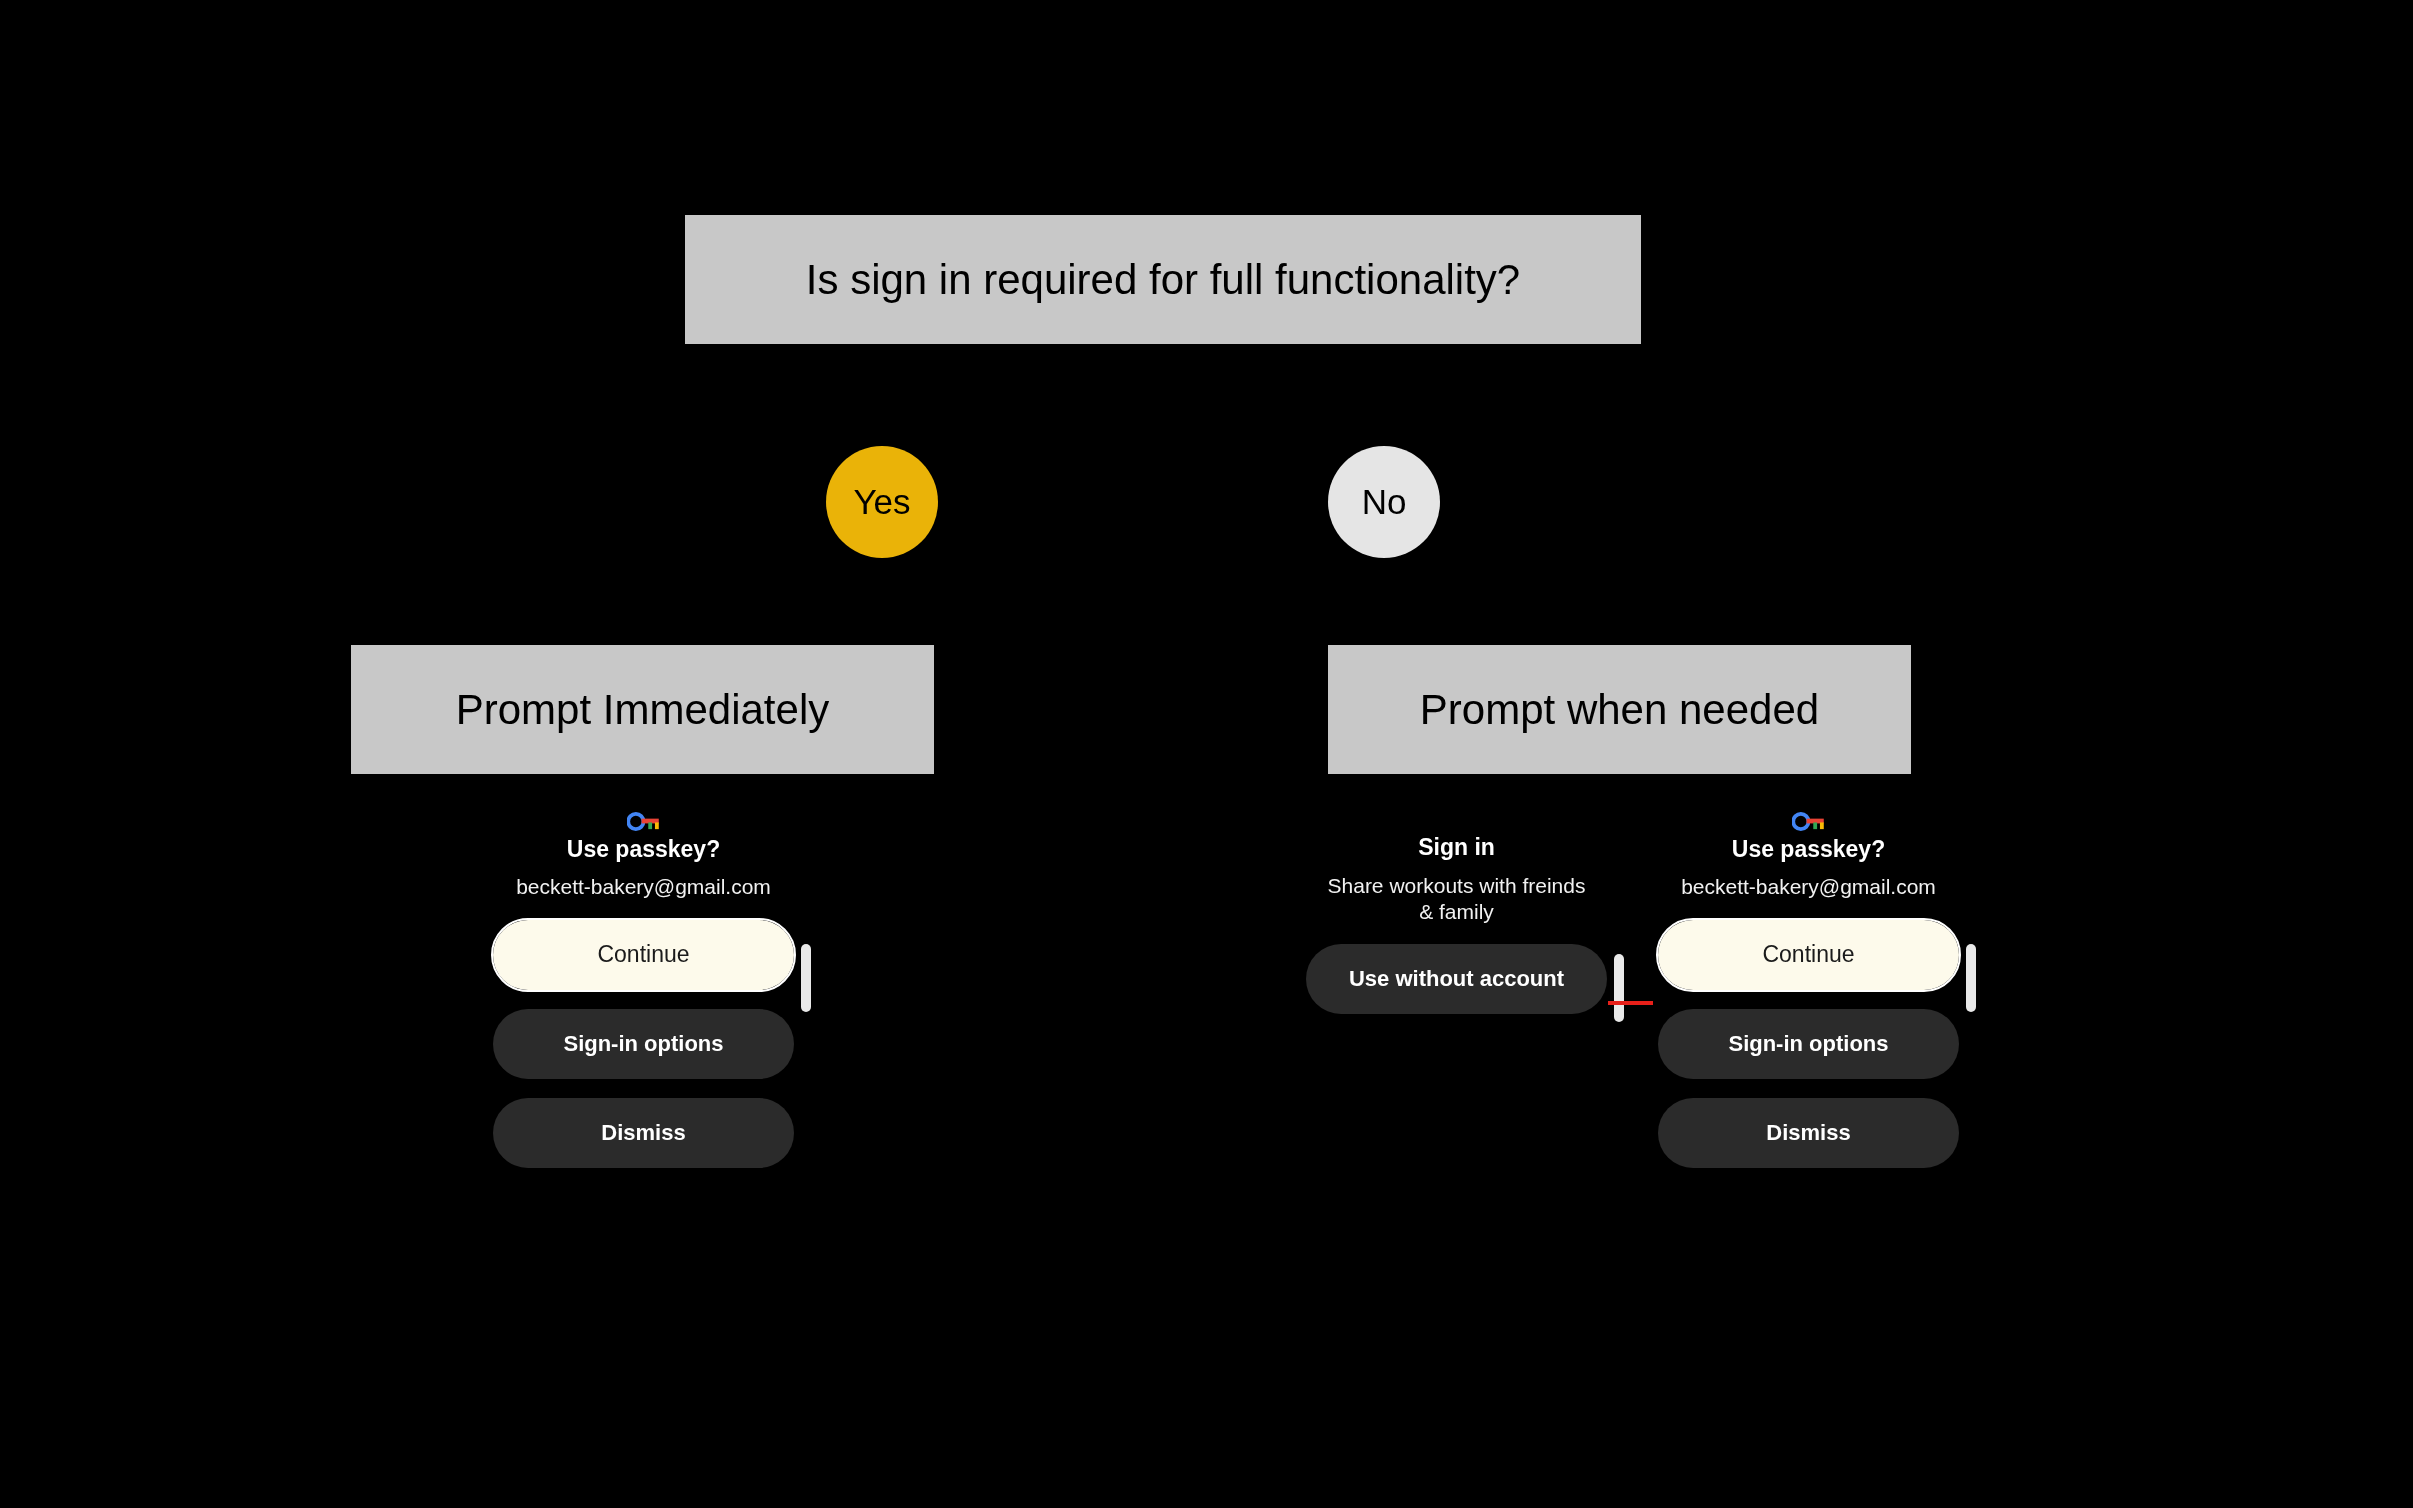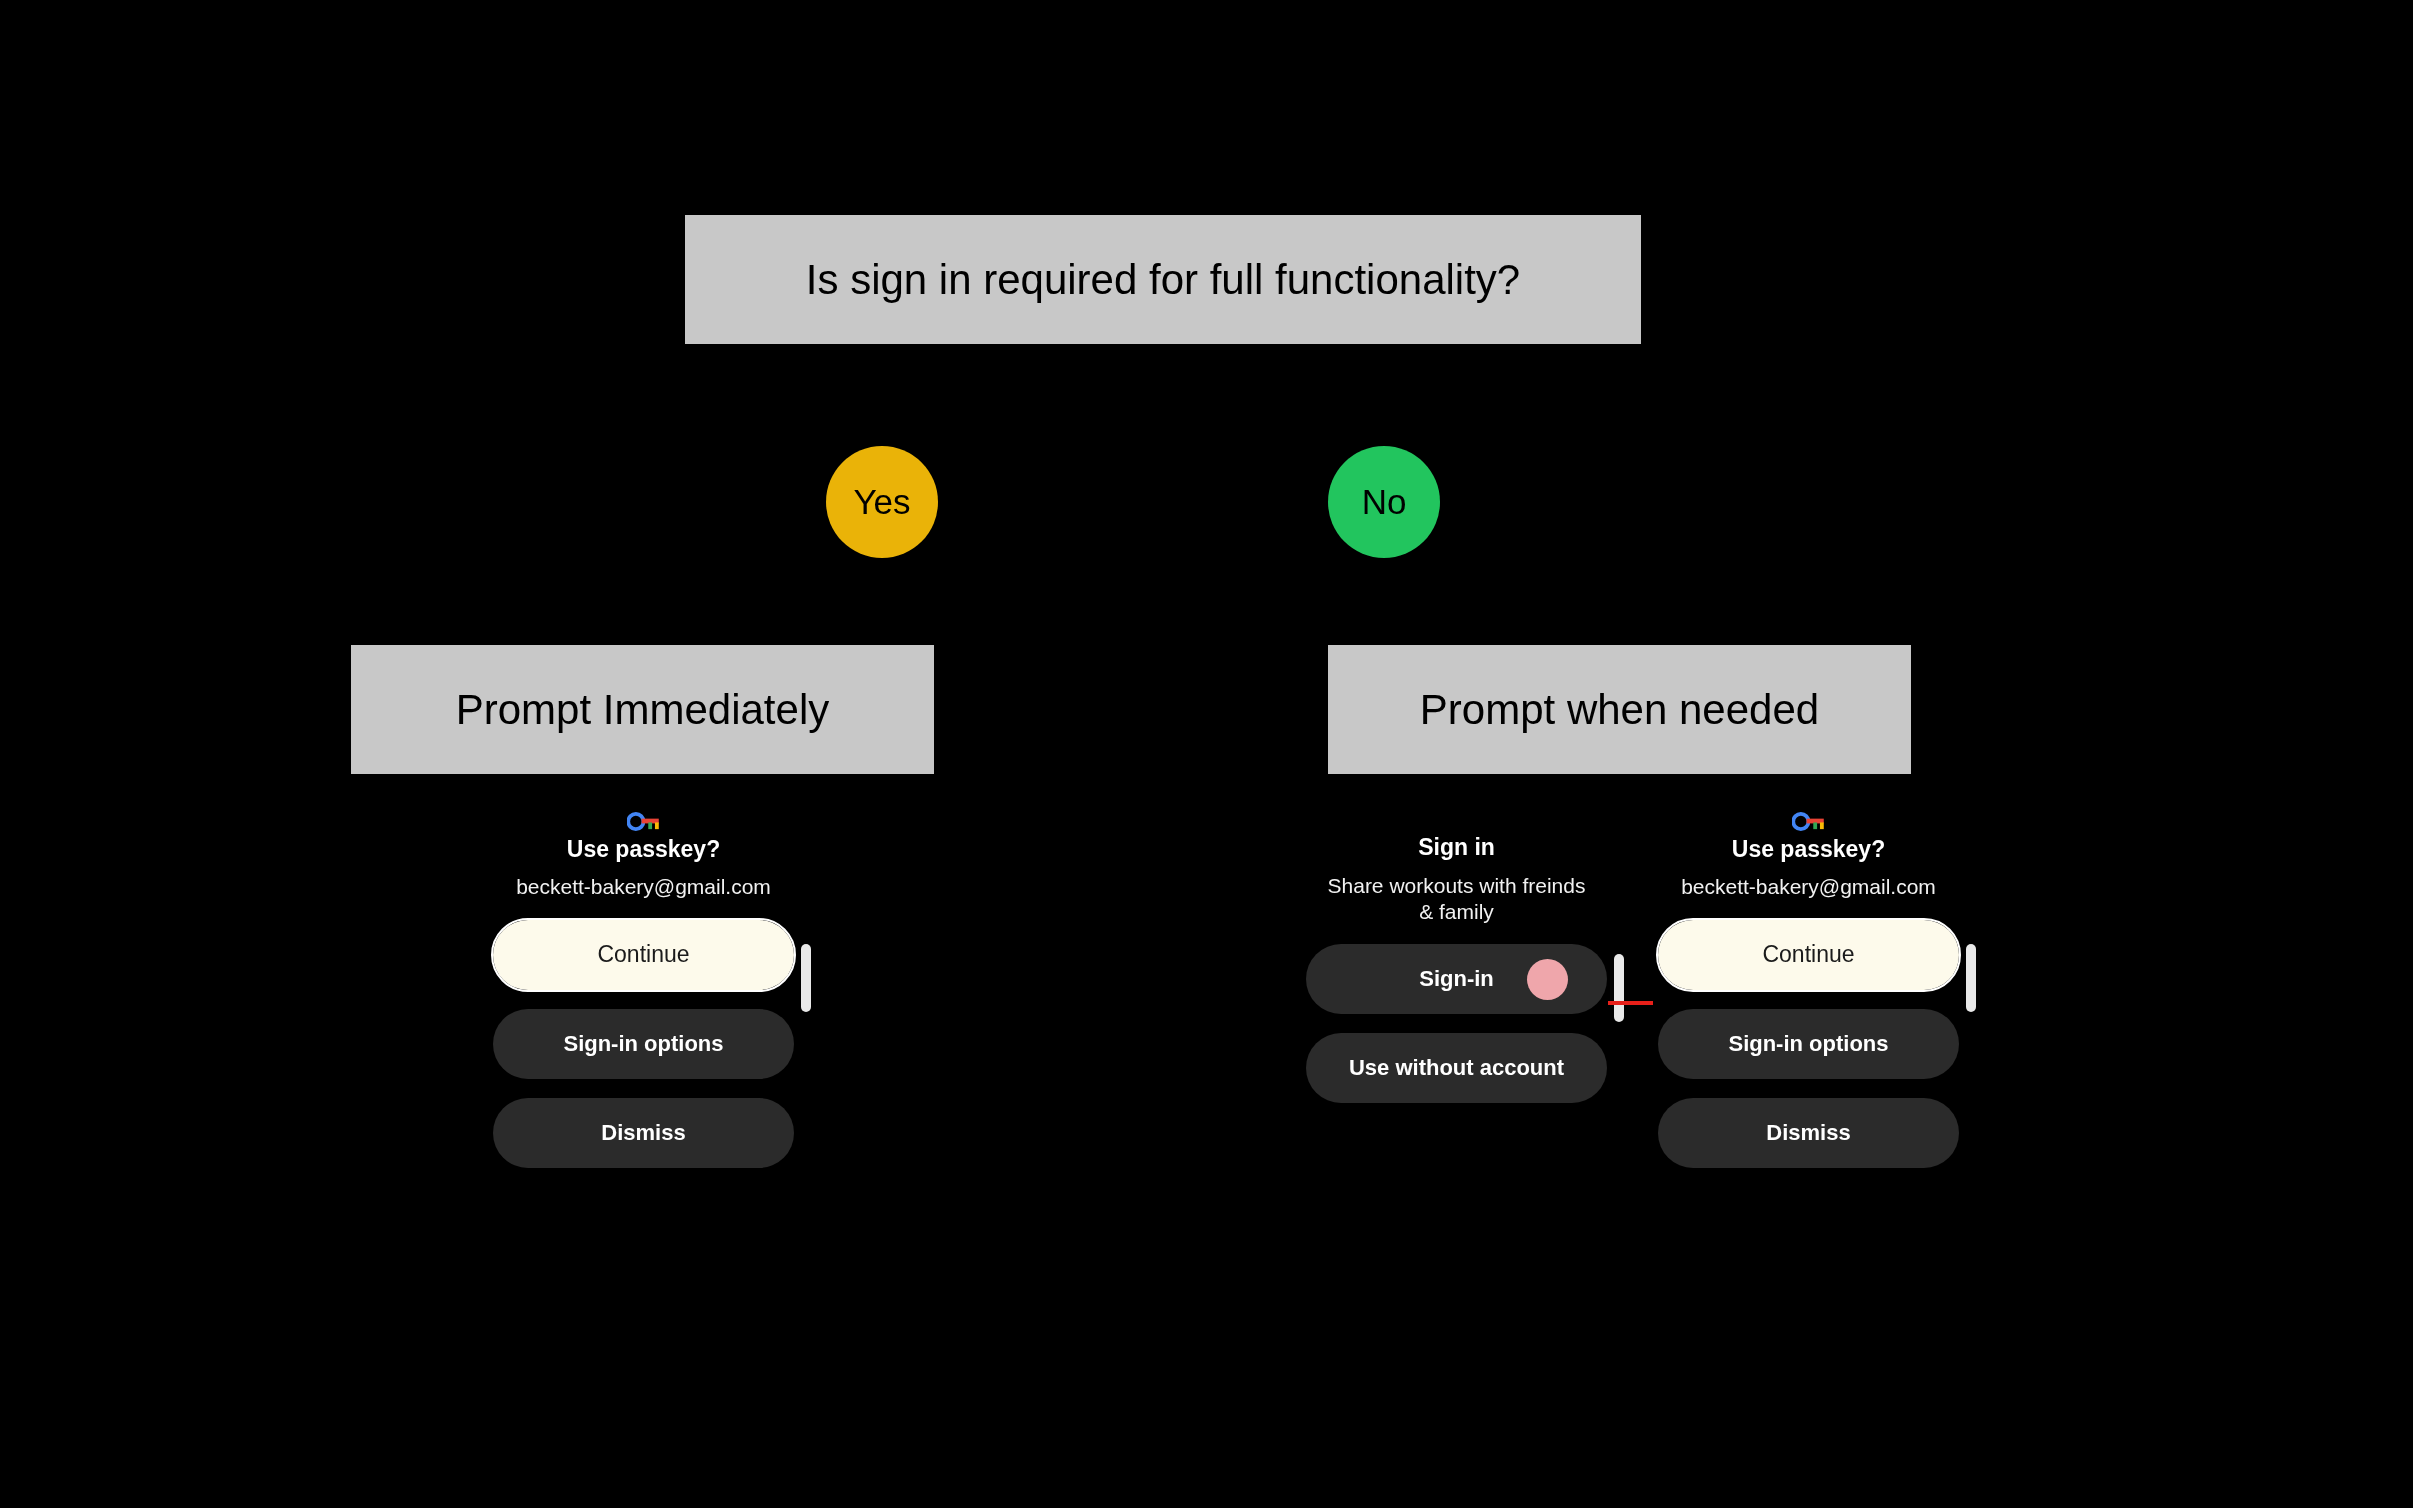--- a/index.html
+++ b/index.html
@@ -64,21 +64,21 @@
     top: 446px;
     width: 112px;
     height: 112px;
     background: #eab308;
   }
   #chip-no {
     left: 1328px;
     top: 446px;
     width: 112px;
     height: 112px;
-    background: #22c55e;
+    background: #e5e5e5;
   }
 
   
   .phone {
     position: absolute;
     width: 311px;
     background: #000000;
     border-radius: 17.4px;
     display: flex;
     flex-direction: column;
@@ -210,24 +210,20 @@
 </div>
 
 <div class="phone" id="phone-signin" style="left:1301px; top:811px;">
 
   <span class="phone-edge right"></span>
 
   <div class="dlg-title" style="margin-top:23px;">Sign in</div>
 
   <div class="dlg-sub">Share workouts with freinds &amp; family</div>
 
-  <div class="btn btn-secondary">
-    <span>Sign-in</span>
-    <span class="tap-dot"></span>
-  </div>
 
   <div class="btn btn-secondary">Use without account</div>
 </div>
 
 <div id="flow-arrow"></div>
 
 <div class="phone" id="phone-right" style="left:1653px; top:801px;">
 
   <span class="phone-edge right"></span>
 

